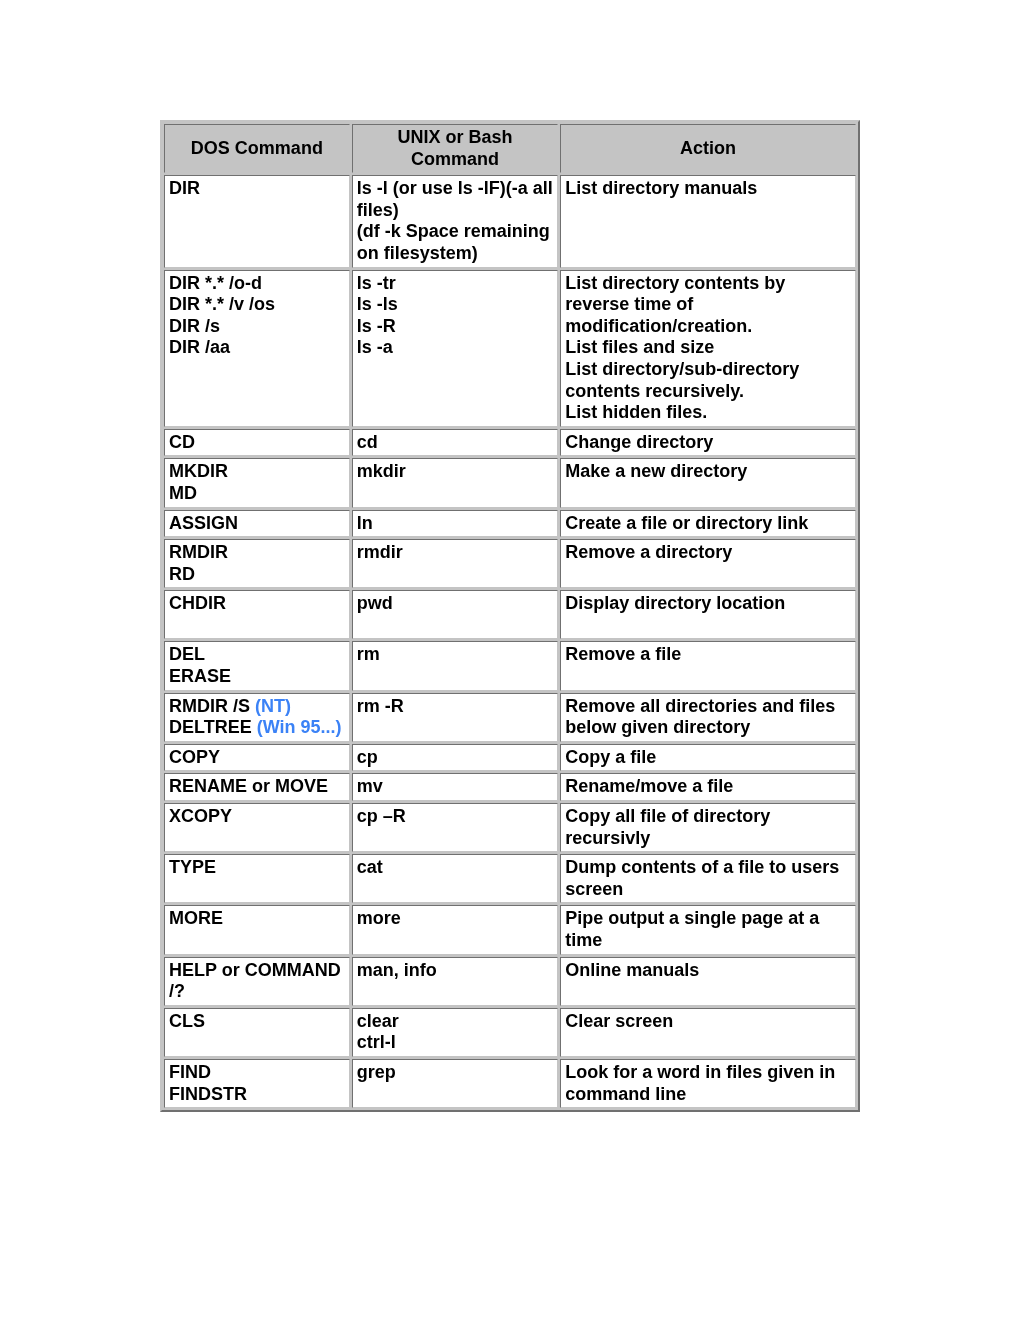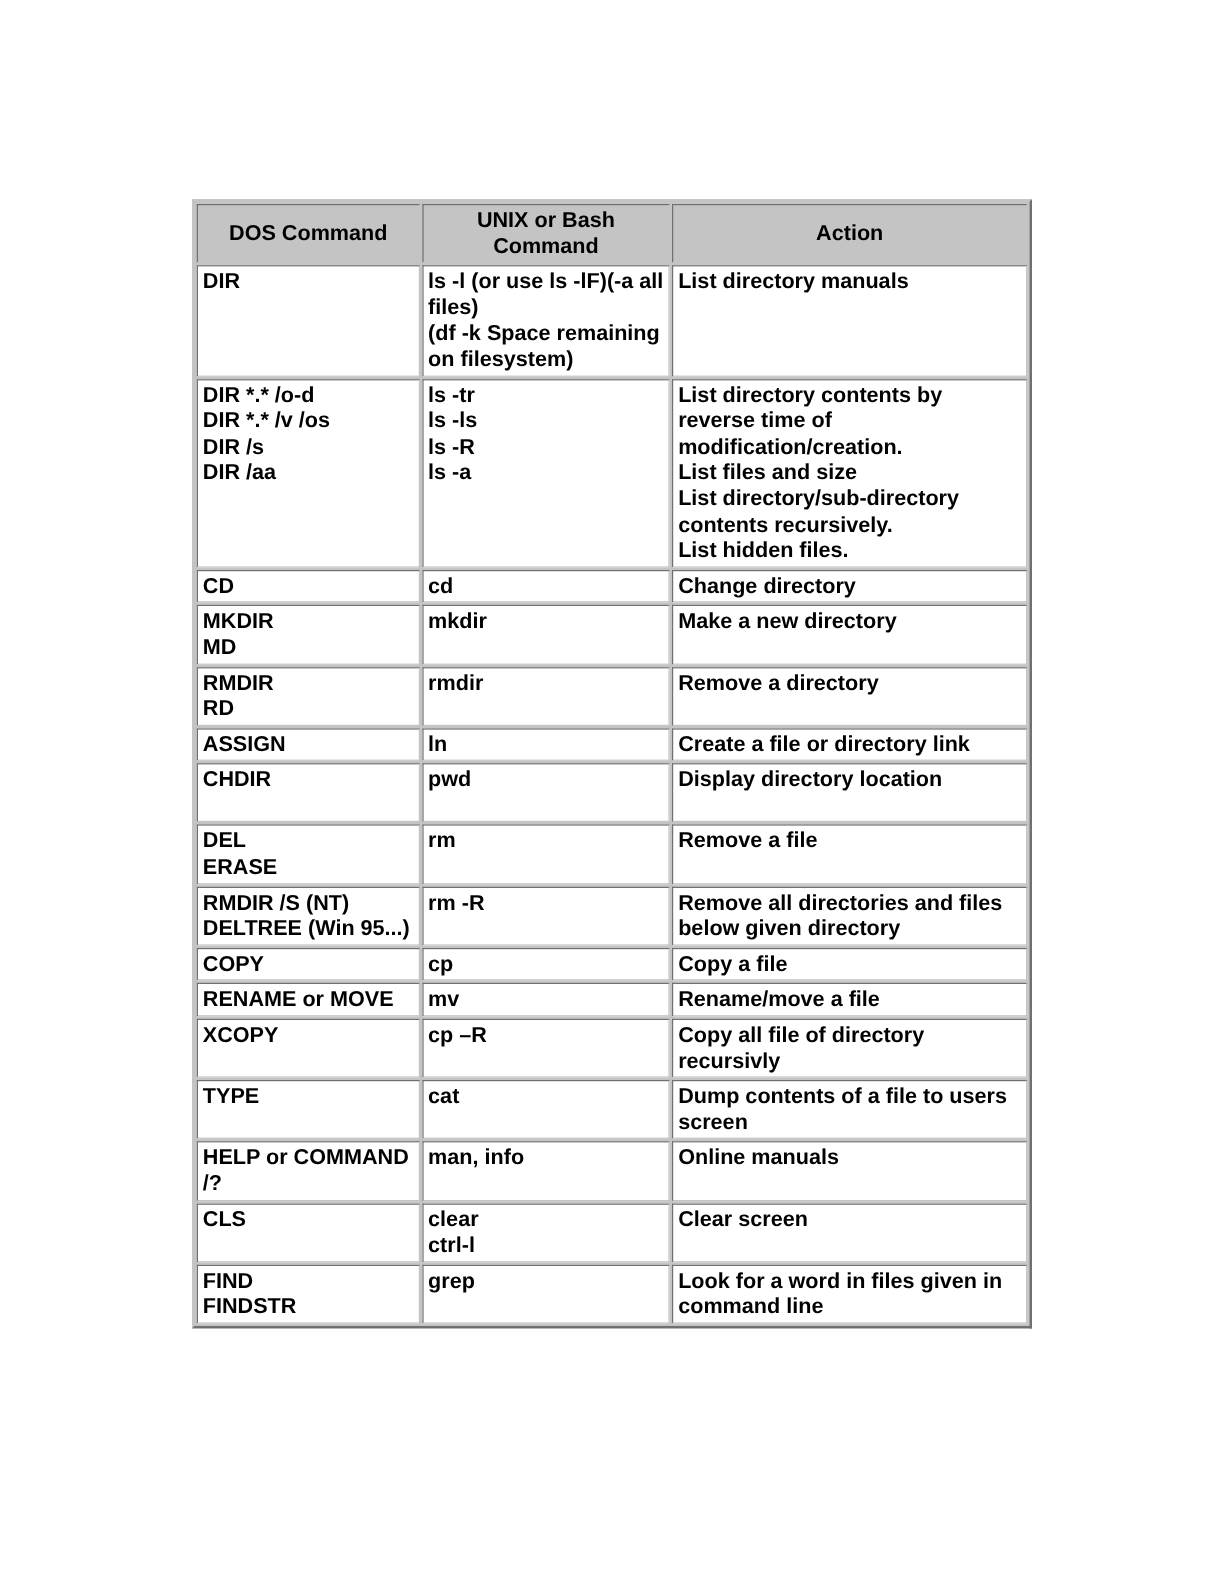--- a/index.html
+++ b/index.html
@@ -16,21 +16,20 @@
     box-sizing: border-box;
     padding: 120px 160px 80px 160px;
   }
   table.cmd {
     border-collapse: separate;
     border-spacing: 2px;
     width: 100%;
     border: 2px outset #c4c4c4;
     background: #c4c4c4;
     table-layout: fixed;
-    margin-top: 46px;
   }
   table.cmd th, table.cmd td {
     background: #ffffff;
     border: 1px inset #c4c4c4;
     padding: 2px 4px;
     vertical-align: top;
     font-size: 18px;
     line-height: 1.2;
     text-align: left;
     word-wrap: break-word;
@@ -38,21 +37,21 @@
   }
   table.cmd th {
     background: #c4c4c4;
     text-align: center;
     font-weight: bold;
     vertical-align: middle;
   }
   col.dos { width: 27%; }
   col.unix { width: 30%; }
   col.act { width: 43%; }
-  .green { color: #000000; text-align: right; }
+  .green { color: #3b82f6; text-align: right; }
   td.vmid { vertical-align: middle; }
 </style>
 </head>
 <body>
 
 <div class="page">
   <table class="cmd">
     <colgroup>
       <col class="dos">
         <col class="unix">
@@ -80,28 +79,28 @@
           <td>CD</td>
           <td>cd</td>
           <td>Change directory</td>
         </tr>
         <tr>
           <td>MKDIR<br>MD</td>
           <td>mkdir</td>
           <td class="vmid">Make a new directory</td>
         </tr>
         <tr>
+          <td>ASSIGN</td>
+          <td>ln</td>
+          <td>Create a file or directory link</td>
+        </tr>
+        <tr>
           <td>RMDIR<br>RD</td>
           <td class="vmid">rmdir</td>
           <td class="vmid">Remove a directory</td>
-        </tr>
-        <tr>
-          <td>ASSIGN</td>
-          <td>ln</td>
-          <td>Create a file or directory link</td>
         </tr>
         <tr>
           <td class="vmid">CHDIR</td>
           <td>pwd<br>&nbsp;</td>
           <td class="vmid">Display directory location</td>
         </tr>
         <tr>
           <td>DEL<br>ERASE</td>
           <td class="vmid">rm</td>
           <td class="vmid">Remove a file</td>
@@ -125,20 +124,25 @@
           <td>XCOPY</td>
           <td>cp –R</td>
           <td>Copy all file of directory recursivly</td>
         </tr>
         <tr>
           <td class="vmid">TYPE</td>
           <td class="vmid">cat</td>
           <td>Dump contents of a file to users screen</td>
         </tr>
         <tr>
+          <td class="vmid">MORE</td>
+          <td class="vmid">more</td>
+          <td>Pipe output a single page at a time</td>
+        </tr>
+        <tr>
           <td>HELP or COMMAND /?</td>
           <td class="vmid">man, info</td>
           <td class="vmid">Online manuals</td>
         </tr>
         <tr>
           <td class="vmid">CLS</td>
           <td>clear<br>ctrl-l</td>
           <td class="vmid">Clear screen</td>
         </tr>
         <tr>

